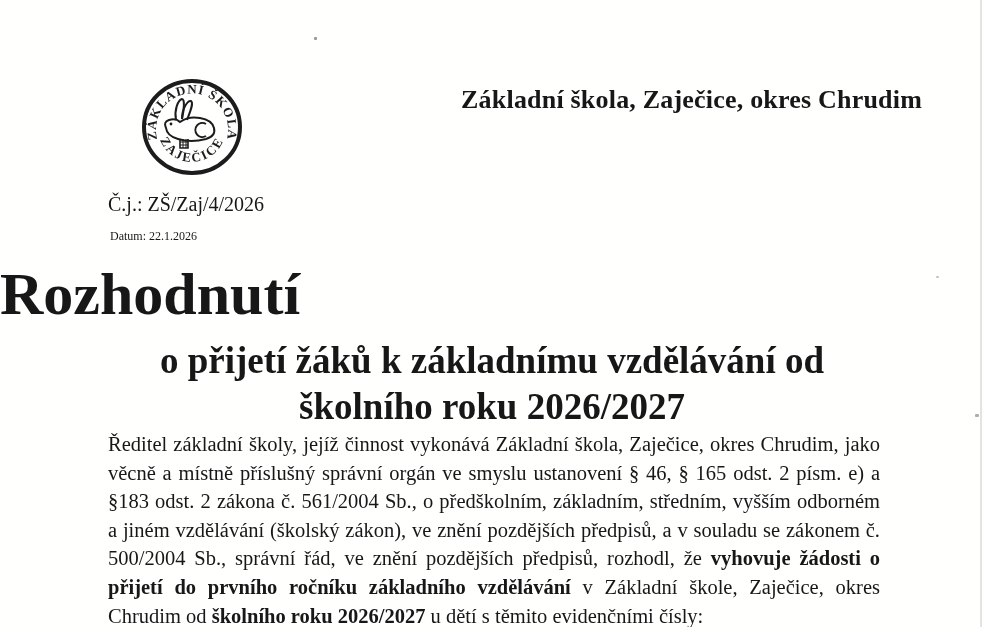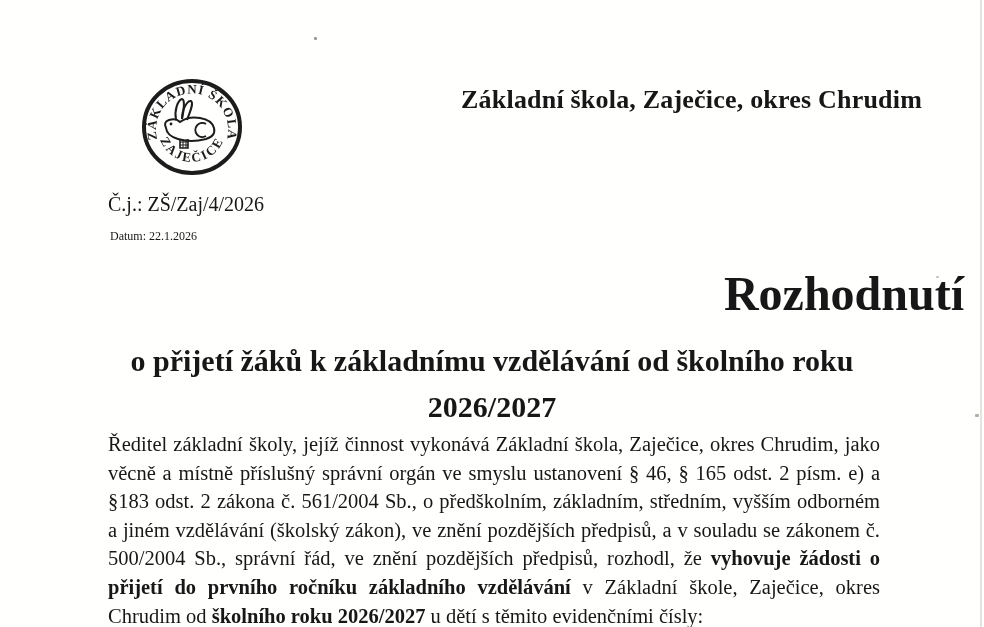--- a/index.html
+++ b/index.html
@@ -74,32 +74,32 @@
     font-size: 12px;
     margin-left: 6px;
   }
 
   
   .doc-title {
     position: absolute;
     left: 0;
     right: 20px;
     top: 266px;
-    text-align: right;
-    font-size: 48px;
+    text-align: left;
+    font-size: 60px;
     font-weight: bold;
     line-height: 56px;
   }
   .doc-subtitle {
     position: absolute;
     left: 0;
     right: 0;
     top: 338px;
     text-align: center;
-    font-size: 30px;
+    font-size: 37px;
     font-weight: bold;
     line-height: 46px;
   }
   .doc-subtitle .inner {
     display: inline-block;
     max-width: 770px;
   }
 
   
   .body-paragraph {

